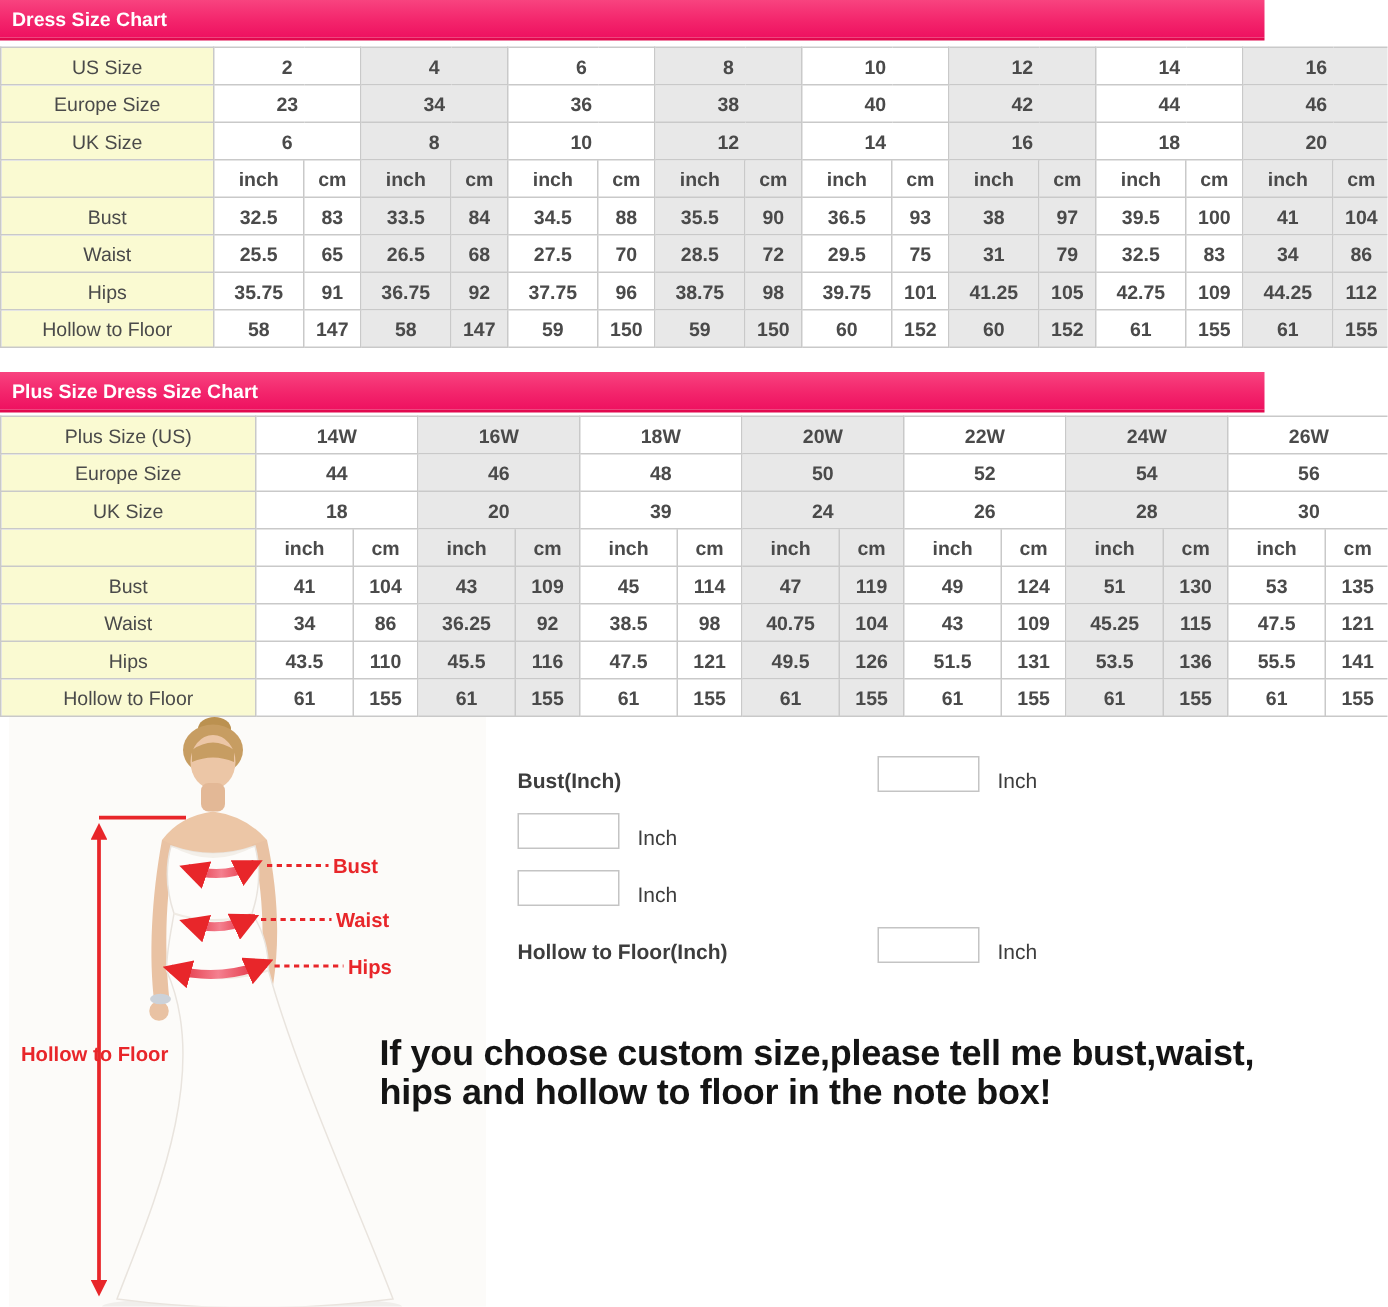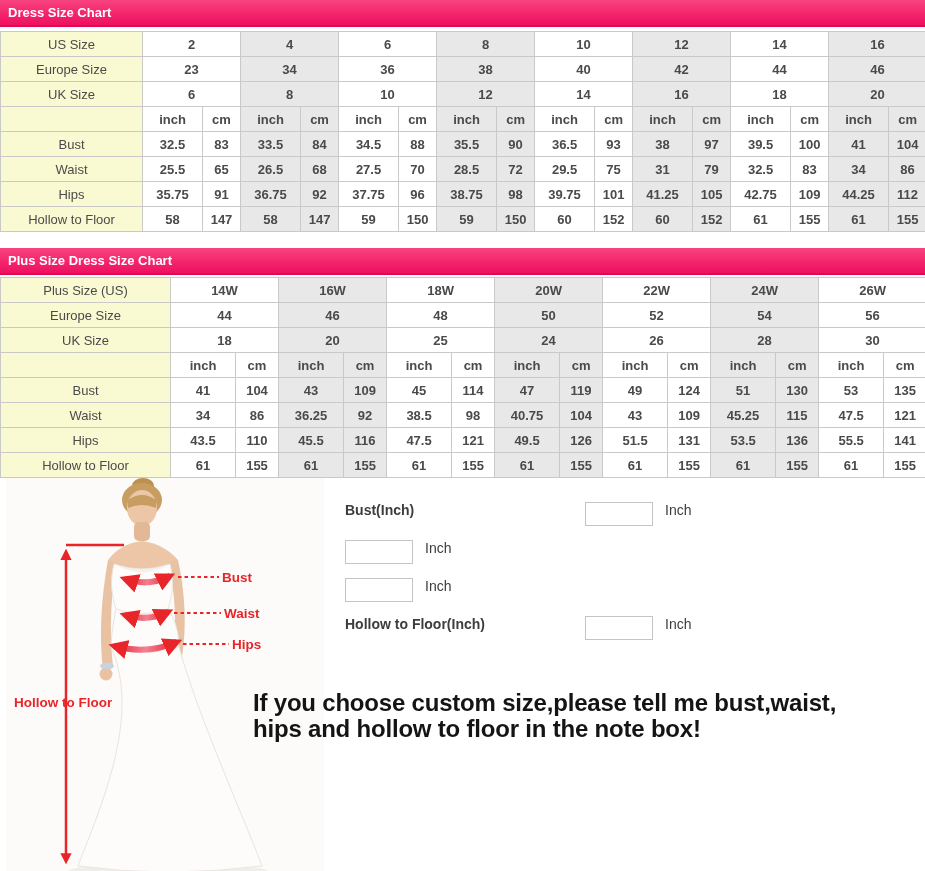--- a/index.html
+++ b/index.html
@@ -3,21 +3,21 @@
 <meta charset="utf-8">
 <style>
   html,body{margin:0;padding:0;}
   body{
     width:925px;height:871px;background:#ffffff;
     font-family:"Liberation Sans","DejaVu Sans",sans-serif;
     position:relative;overflow:hidden;
   }
   
   .bar{
-    width:925px;height:27px;box-sizing:border-box;
+    width:843px;height:27px;box-sizing:border-box;
     background:linear-gradient(180deg,#f8437f 0%,#f3256c 55%,#ee1160 100%);
     border-bottom:2px solid #e2094f;
     color:#ffffff;font-size:13px;font-weight:bold;
     line-height:25px;padding-left:8px;
   }
   #bar1{margin-top:0;}
   #bar2{margin-top:16px;}
   
   table.size-table{
     width:925px;table-layout:fixed;border-collapse:collapse;
@@ -43,21 +43,21 @@
   .fig-label{
     position:absolute;color:#e8262a;font-size:13.5px;font-weight:bold;
     white-space:nowrap;
   }
   #fig-label-bust{left:222px;top:562px;}
   #fig-label-waist{left:224px;top:599px;}
   #fig-label-hips{left:232px;top:630px;}
   #fig-label-hollow{left:14px;top:687px;}
   
   #custom-form{position:absolute;left:345px;top:24px;}
-  .form-row{display:flex;align-items:flex-start;height:26px;margin-bottom:12px;}
+  .form-row{display:flex;align-items:flex-end;height:26px;margin-bottom:12px;}
   .form-row .f-label{width:240px;font-size:14px;font-weight:bold;color:#3d3d3d;}
   .form-row input{
     width:60px;height:20px;border:1px solid #c4c4c4;background:#ffffff;
     font-size:13px;padding:1px 3px;outline:none;
   }
   .form-row .f-unit{margin-left:12px;font-size:14px;color:#3d3d3d;}
   
   #note{
     position:absolute;left:253px;top:212px;width:680px;
     font-size:24px;font-weight:bold;color:#141414;line-height:26px;
@@ -257,21 +257,21 @@
         <td class="w" colspan="2">48</td>
         <td class="g" colspan="2">50</td>
         <td class="w" colspan="2">52</td>
         <td class="g" colspan="2">54</td>
         <td class="w" colspan="2">56</td>
       </tr>
       <tr>
         <th class="label">UK Size</th>
         <td class="w" colspan="2">18</td>
         <td class="g" colspan="2">20</td>
-        <td class="w" colspan="2">25</td>
+        <td class="w" colspan="2">39</td>
         <td class="g" colspan="2">24</td>
         <td class="w" colspan="2">26</td>
         <td class="g" colspan="2">28</td>
         <td class="w" colspan="2">30</td>
       </tr>
       <tr>
         <th class="label"></th>
         <td class="w">inch</td>
         <td class="w">cm</td>
         <td class="g">inch</td>

